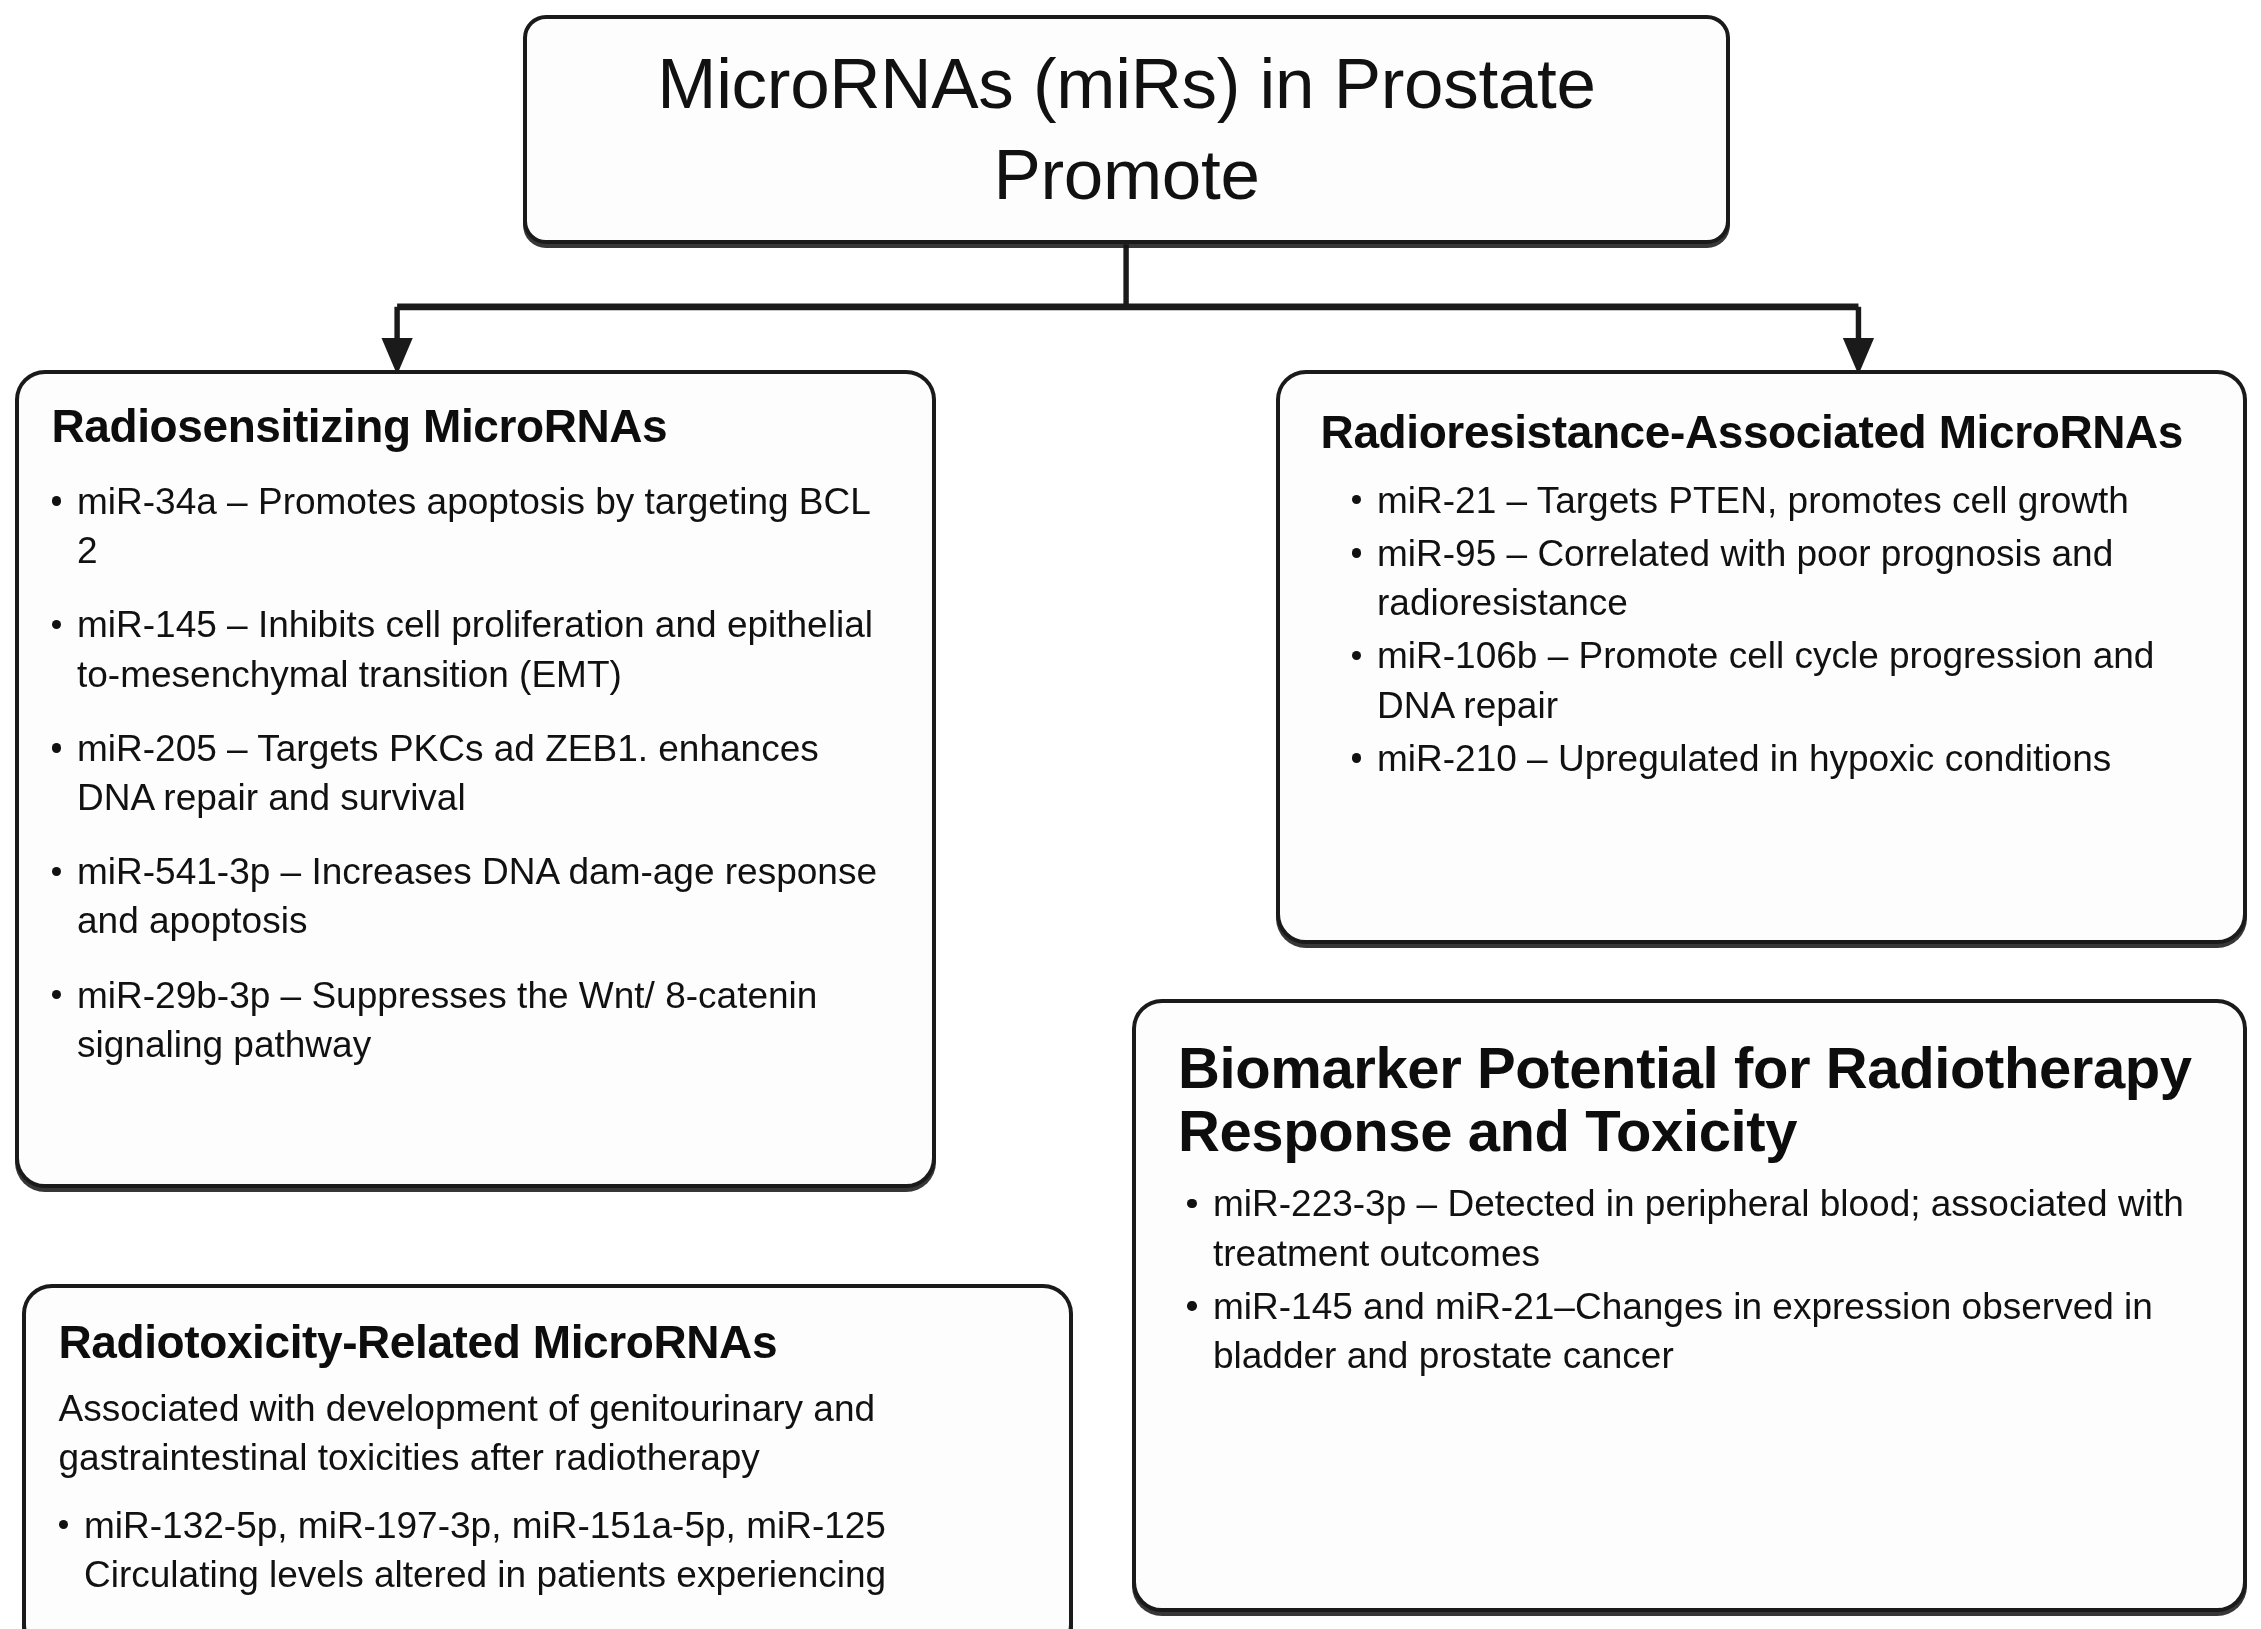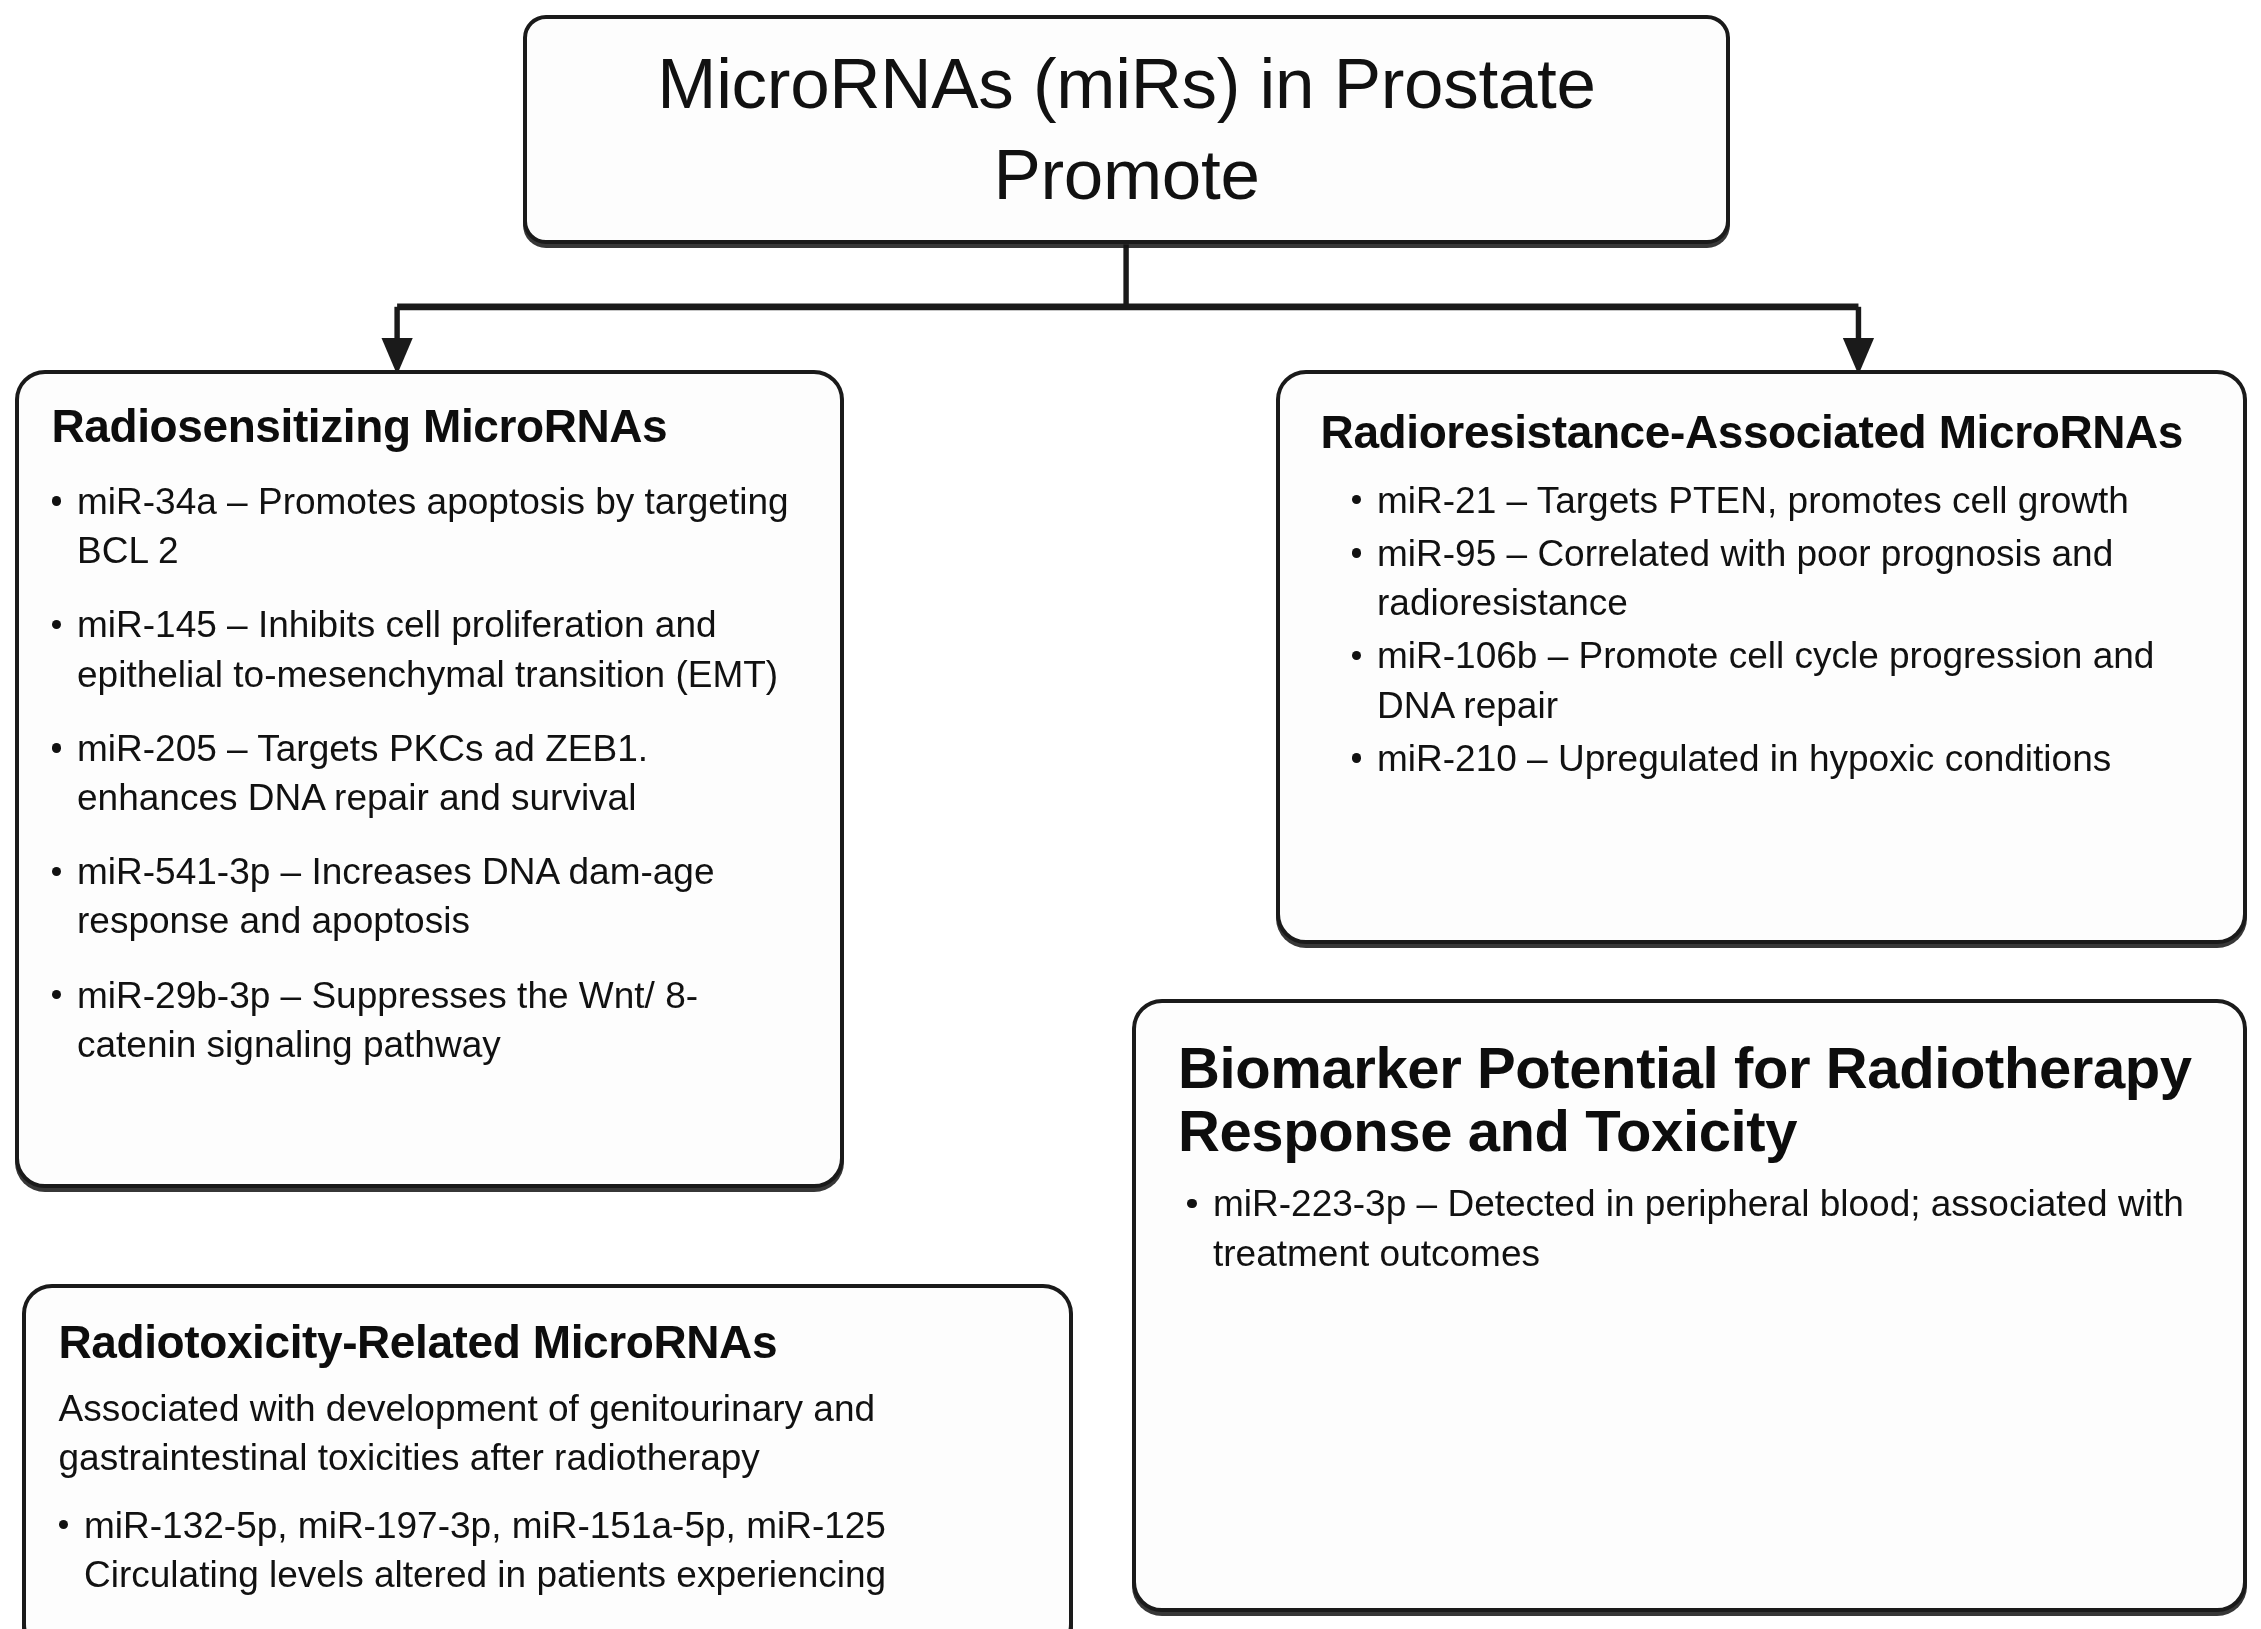--- a/index.html
+++ b/index.html
@@ -76,21 +76,21 @@
     height: 9.5px;
     border-radius: 50%;
     background: #111111;
   }
   .plain-para { margin: 16px; }
 
   
   #node-radiosensitizing {
     left: 15px;
     top: 370px;
-    width: 829px;
+    width: 921px;
     height: 818px;
     padding: 23px 33px 0 23px;
   }
   #node-radiosensitizing .node-heading {
     font-size: 46px;
     line-height: 1.08;
     margin: 5.4px 0 16.3px 9.5px;
   }
   #node-radiosensitizing .bullets {
     font-size: 37px;
@@ -220,17 +220,18 @@
       <li>miR-95 – Correlated with poor prognosis and radioresistance</li>
       <li>miR-106b – Promote cell cycle progression and DNA repair</li>
       <li>miR-210 – Upregulated in hypoxic conditions</li>
     </ul>
   </div>
 
   <div class="node" id="node-biomarker">
     <div class="node-heading">Biomarker Potential for Radiotherapy Response and Toxicity</div>
     <ul class="bullets">
       <li>miR-223-3p – Detected in peripheral blood; associated with treatment outcomes</li>
+      <li>miR-145 and miR-21–Changes in expression observed in bladder and prostate cancer</li>
     </ul>
   </div>
 
 </div>
 
 
 </body></html>

